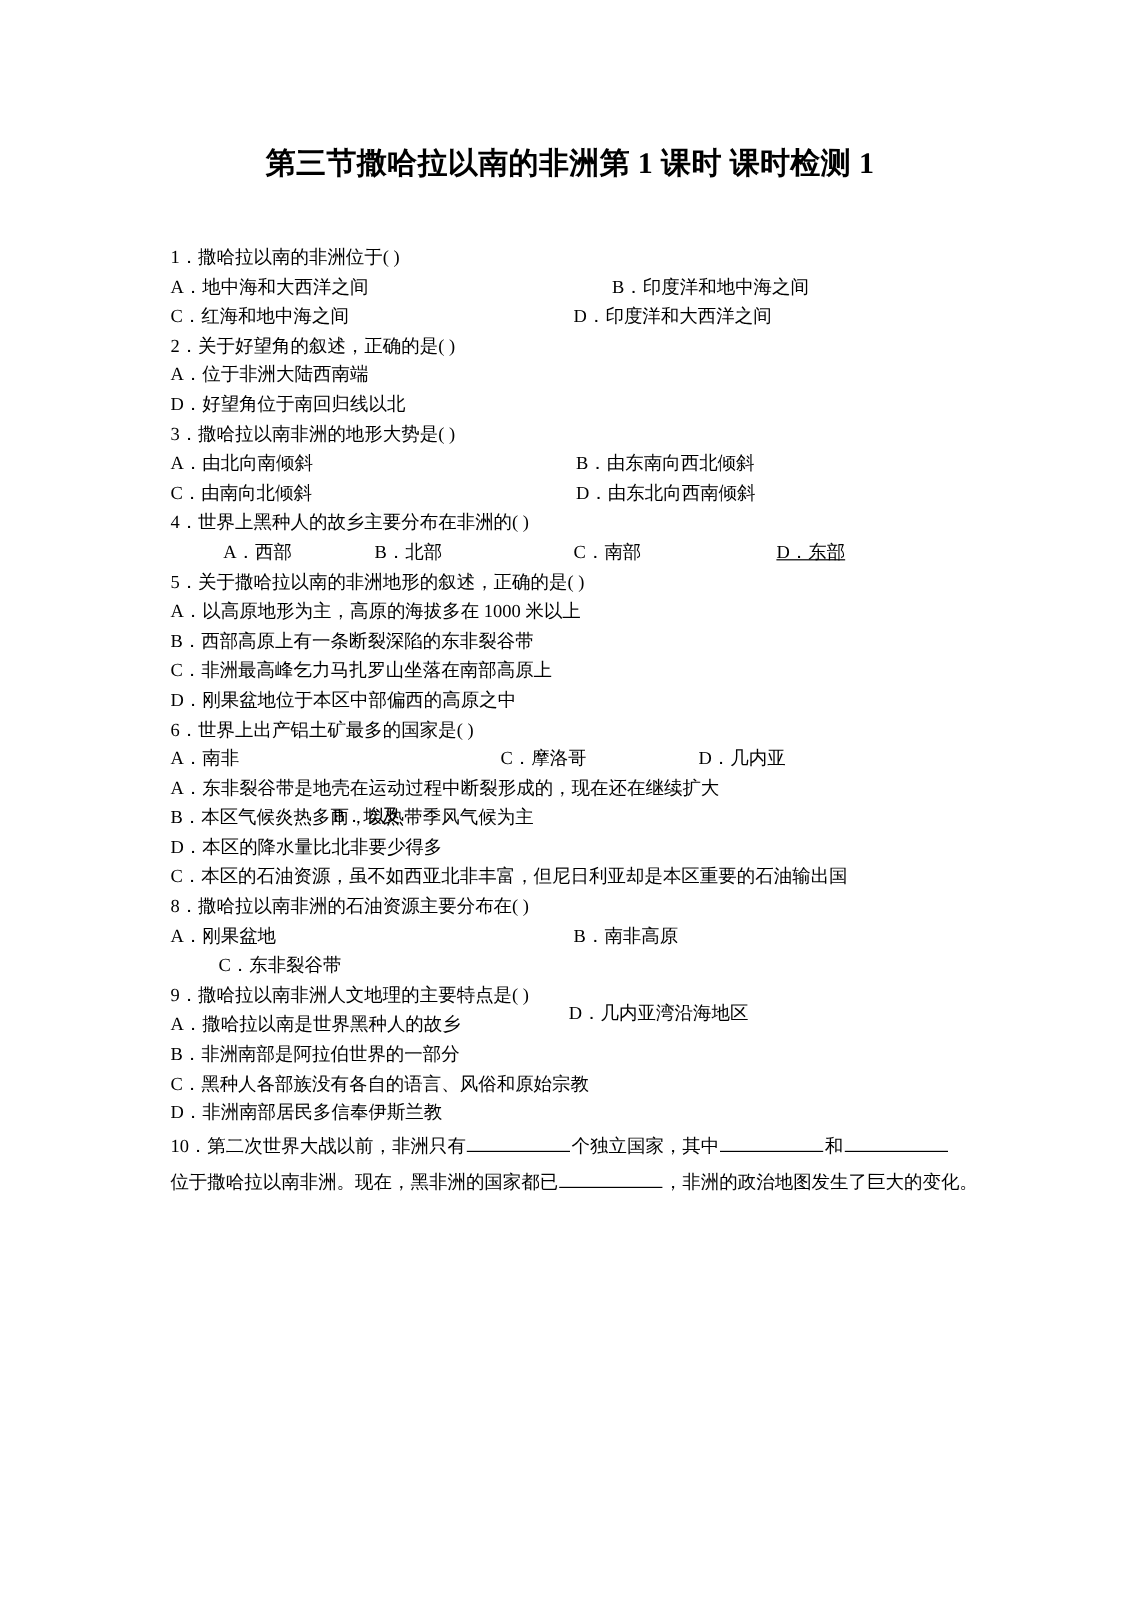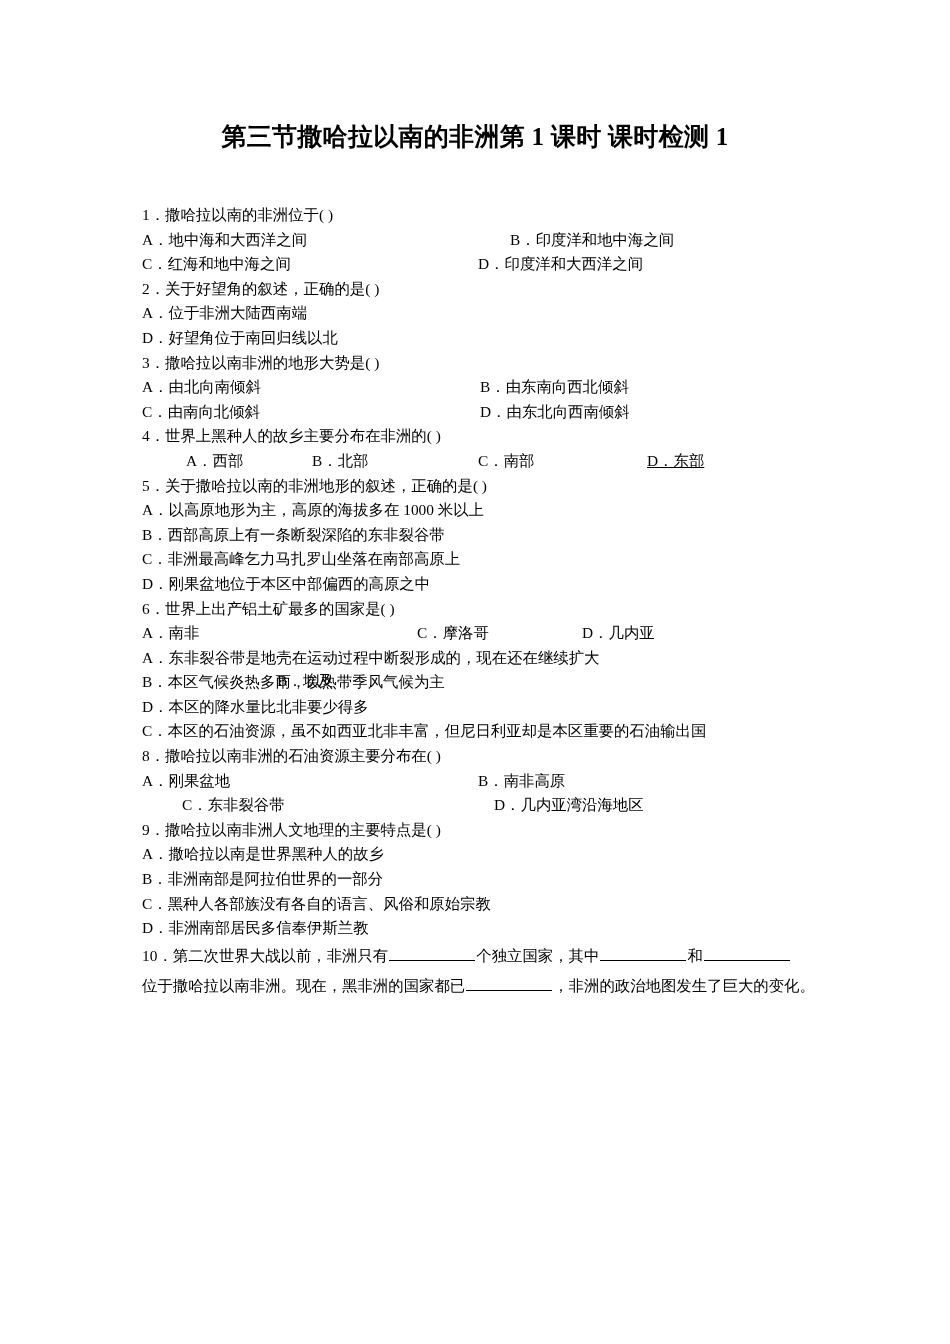--- a/index.html
+++ b/index.html
@@ -142,21 +142,21 @@
     <div class="qline">D．本区的降水量比北非要少得多</div>
     <div class="qline">C．本区的石油资源，虽不如西亚北非丰富，但尼日利亚却是本区重要的石油输出国</div>
 
     <div class="qline">8．撒哈拉以南非洲的石油资源主要分布在(  )</div>
     <div class="opt-row">
       <span class="opt" style="left:0px;">A．刚果盆地</span>
       <span class="opt" style="left:336px;">B．南非高原</span>
     </div>
     <div class="opt-row">
       <span class="opt" style="left:0px;margin-left:40px;">C．东非裂谷带</span>
-      <span class="opt" style="left:352px;">D．几内亚湾沿海地区</span>
+      <span class="opt" style="left:332px;margin-top:40px;">D．几内亚湾沿海地区</span>
     </div>
 
     <div class="qline">9．撒哈拉以南非洲人文地理的主要特点是(  )</div>
     <div class="qline">A．撒哈拉以南是世界黑种人的故乡</div>
     <div class="qline">B．非洲南部是阿拉伯世界的一部分</div>
     <div class="qline">C．黑种人各部族没有各自的语言、风俗和原始宗教</div>
     <div class="qline">D．非洲南部居民多信奉伊斯兰教</div>
 
     <div class="fill-q"><span class="seg">10．第二次世界大战以前，非洲只有</span><span class="blank"></span><span class="seg">个独立国家，其中</span><span class="blank"></span><span class="seg">和</span><span class="blank"></span><span class="seg">位于撒哈拉以南非洲。现在，黑非洲的国家都已</span><span class="blank"></span><span class="seg">，非洲的政治地图发生了巨大的变化。</span></div>
 

